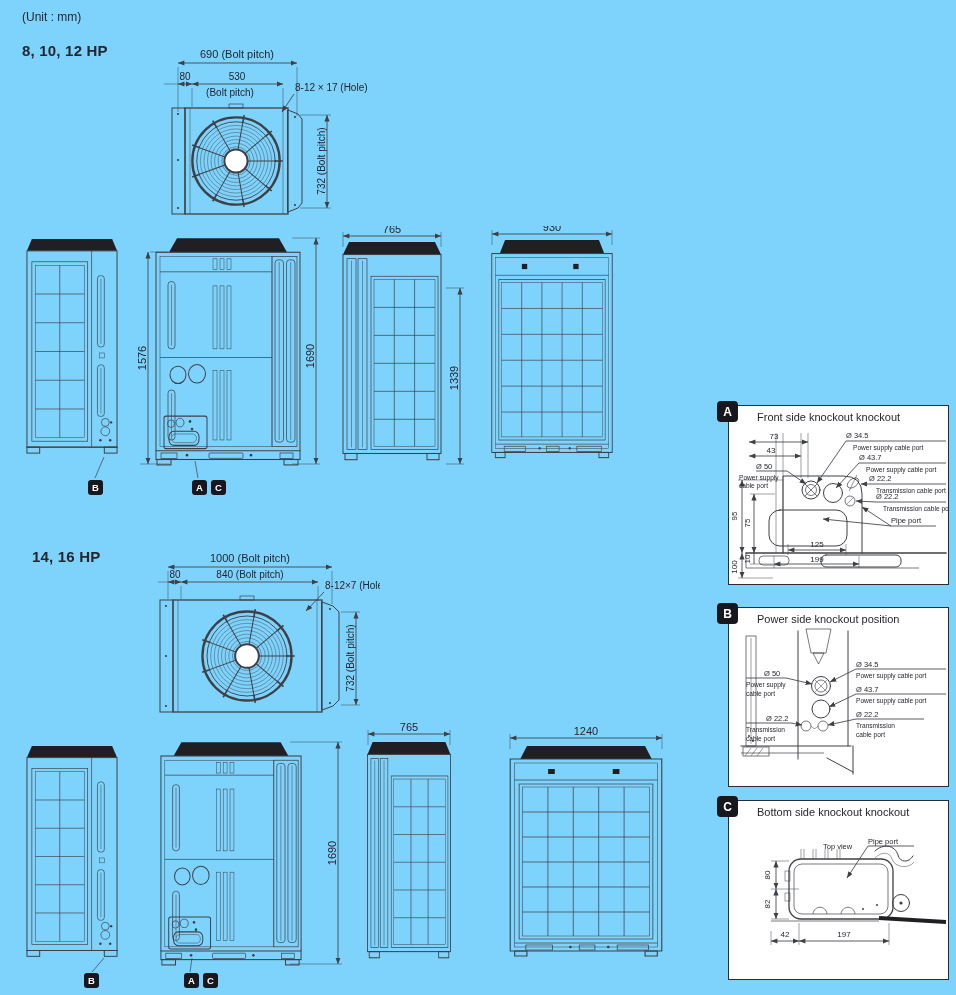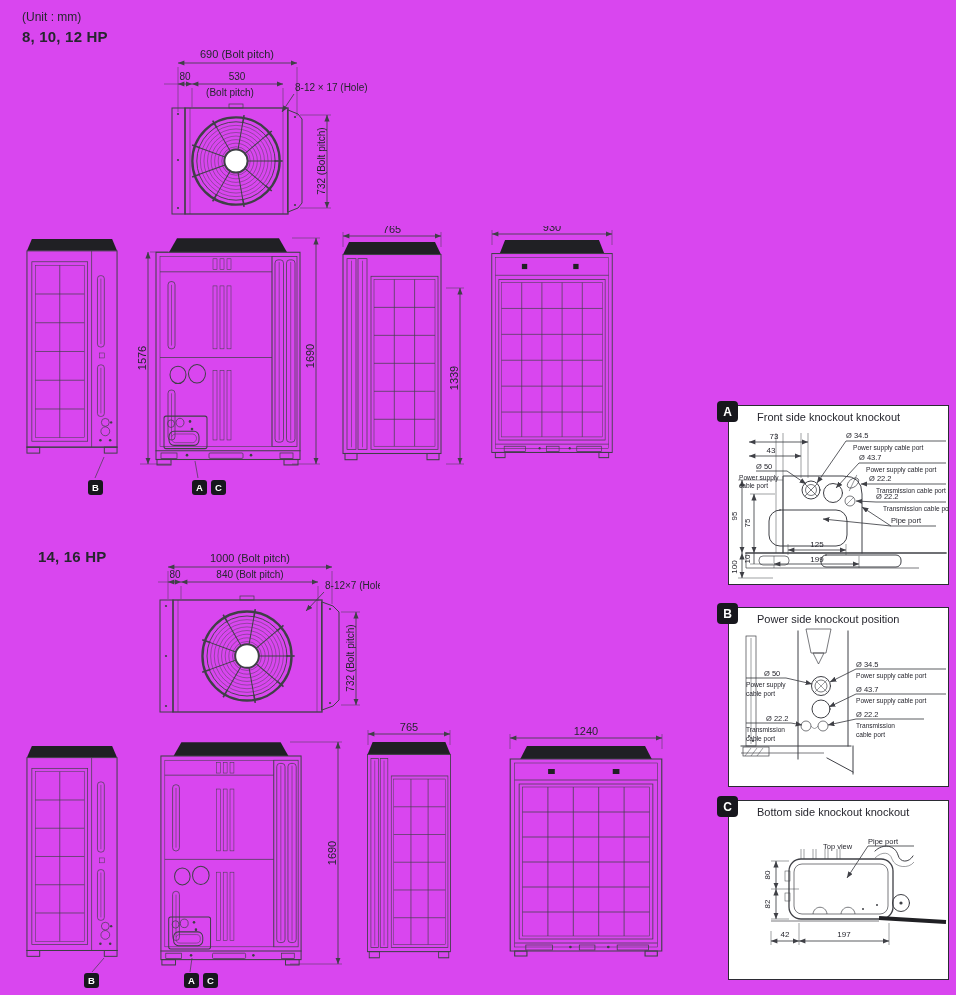--- a/index.html
+++ b/index.html
@@ -1,21 +1,21 @@
 <!DOCTYPE html>
 <html><head>
 <meta charset="utf-8">
 <style>
   html,body{margin:0;padding:0;background:#ffffff;}
-  #page{position:relative;width:956px;height:995px;background:#d946ef;font-family:"Liberation Sans",sans-serif;color:#26262e;overflow:hidden;text-align:right;}
+  #page{position:relative;width:956px;height:995px;background:#7dd3fc;font-family:"Liberation Sans",sans-serif;color:#26262e;overflow:hidden;text-align:right;}
   .abs{position:absolute;}
   #unit-note{left:22px;top:10px;font-size:12px;}
   .sec-title{font-weight:bold;font-size:15px;letter-spacing:.2px;}
-  #s1-title{left:22px;top:28px;}
-  #s2-title{left:38px;top:548px;}
+  #s1-title{left:22px;top:42px;}
+  #s2-title{left:32px;top:548px;}
   
   .s {stroke:#3f4046;stroke-width:1;fill:none;stroke-linecap:square;}
   .w12{stroke-width:1.3;}
   .s7{stroke:#3f4046;stroke-width:.7;fill:none;}
   .s5{stroke:#3f4046;stroke-width:.5;fill:none;}
   .dim{stroke:#3f4046;stroke-width:.85;fill:none;}
   .dk{fill:#202024;stroke:none;}
   .dot{fill:#3f4046;stroke:none;}
   svg text{font-family:"Liberation Sans",sans-serif;fill:#26262e;}
   .t11{font-size:11px;}.t10{font-size:10px;}.t8{font-size:8px;}

